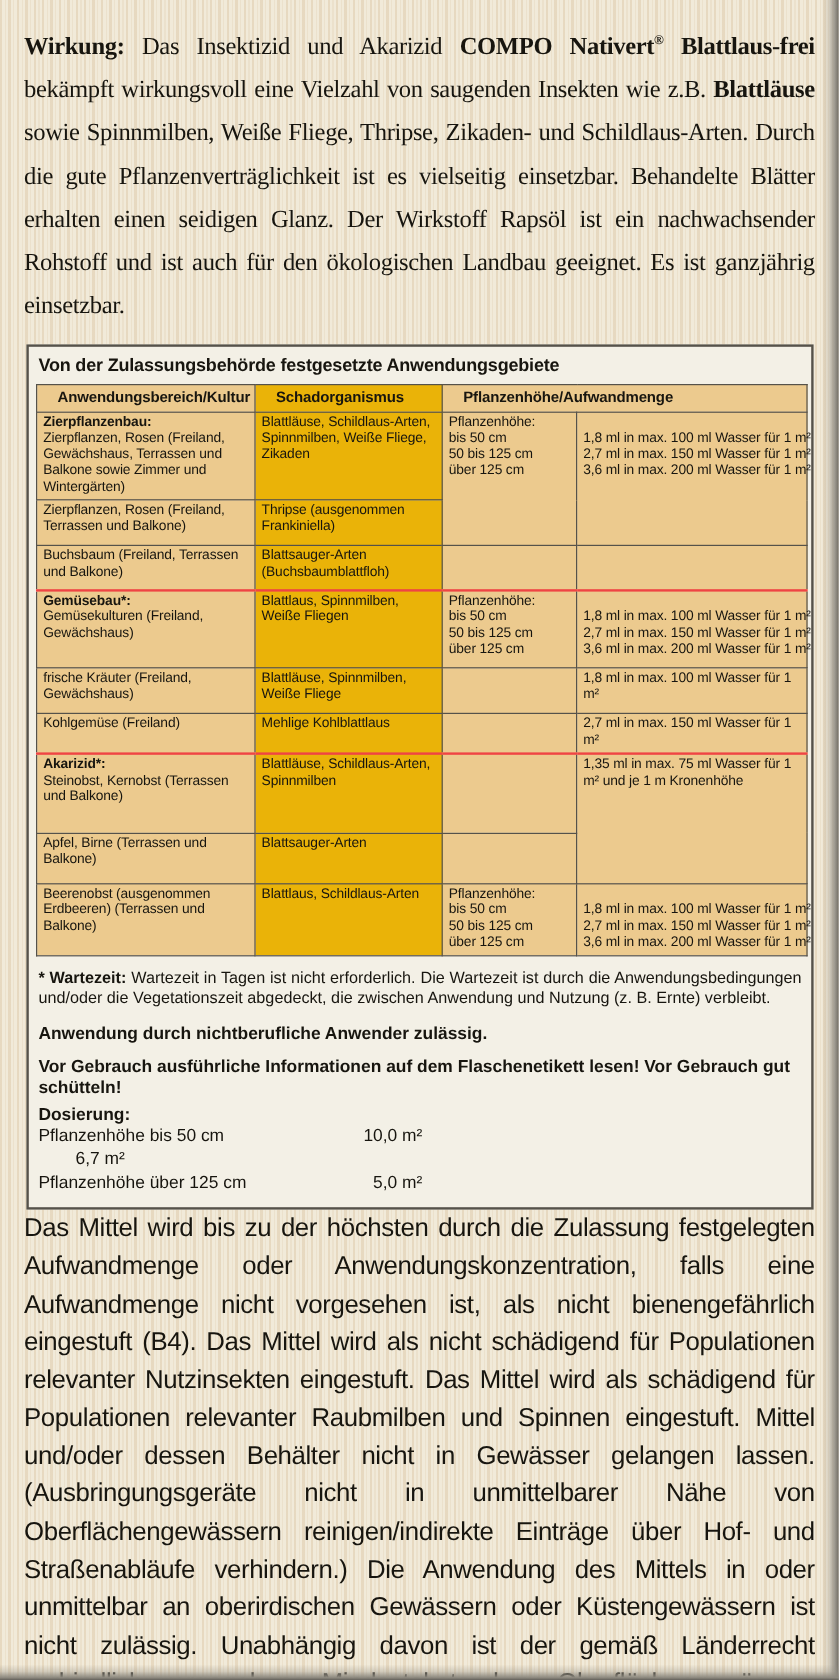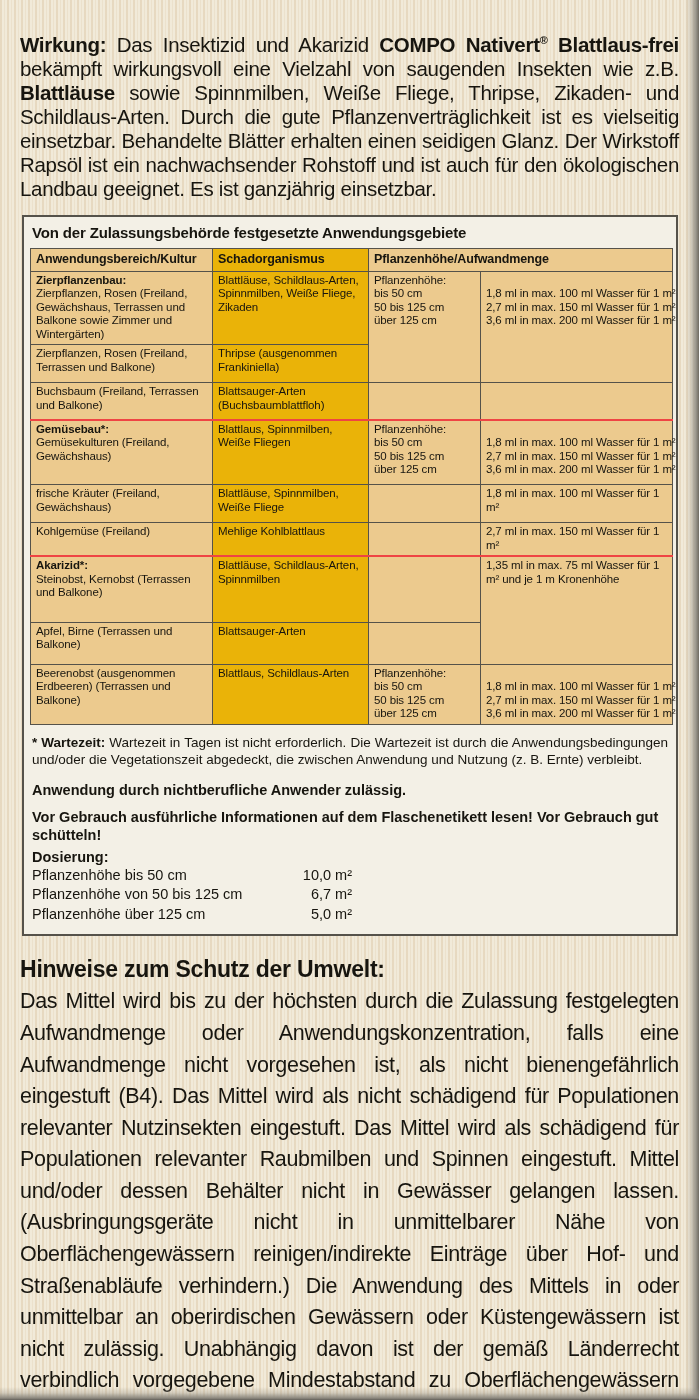--- a/index.html
+++ b/index.html
@@ -12,33 +12,33 @@
     background-image:repeating-linear-gradient(90deg,
       rgba(214,189,152,0.38) 0 2px, rgba(255,255,255,0) 2px 4px,
       rgba(214,189,152,0.20) 4px 5px, rgba(255,255,255,0) 5px 7px);
   }
   .edge-right{position:absolute;top:0;right:0;width:14px;height:100%;
     background:linear-gradient(90deg, rgba(0,0,0,0) 0%, rgba(140,135,125,0.25) 40%, #a09c92 75%, #6f6b62 100%);}
   .edge-bottom{position:absolute;bottom:0;left:0;width:100%;height:13px;
     background:linear-gradient(180deg, rgba(0,0,0,0) 0%, rgba(150,145,134,0.35) 45%, #8d897f 85%, #63605a 100%);}
   .content{position:relative;padding:14px 20px 0 20px;}
 
-  .wirkung{font-size:20.5px;line-height:24px;text-align:justify;margin:14px 0 0 0;letter-spacing:-0.015em;}
+  .wirkung{font-size:20.5px;line-height:36px;text-align:justify;margin:2px 0 0 0;letter-spacing:-0.015em;font-family:Liberation Serif, serif;}
   .b{font-weight:bold;}
   sup.reg{font-size:11px;}
 
   .panel{box-sizing:border-box;width:656px;margin:14px 0 0 2px;background:#f3f0e6;
     border:2px solid #55524a;padding:5px 6px 10px 6px;}
   .panel-title{font-size:15px;font-weight:bold;margin:2px 0 7px 2px;letter-spacing:-0.01em;}
 
   table.uses{width:642px;border-collapse:collapse;table-layout:fixed;font-size:11.5px;line-height:13.5px;letter-spacing:-0.01em;}
   table.uses col.c1{width:182px;} table.uses col.c2{width:156px;}
   table.uses col.c3{width:112px;} table.uses col.c4{width:192px;}
   table.uses th, table.uses td{border:1px solid #55524a;padding:2px 5px 3px 5px;vertical-align:top;text-align:left;}
-  table.uses th{font-size:12.5px;font-weight:bold;padding:4px 5px;}
+  table.uses th{font-size:12.5px;font-weight:bold;padding:4px 17px;}
   .tan{background:#ecca8e;} .white{background:#eab308;}
   tr.group td{border-top:2px solid #ef4444;}
   td.vmid{vertical-align:middle;}
   .pad-line{height:13.5px;}
   .line{white-space:nowrap;}
 
   .footnote{font-size:13.5px;line-height:17.5px;margin:9px 2px 0 2px;text-align:justify;}
   .boldline{font-size:14.5px;font-weight:bold;margin:12px 2px 0 2px;line-height:18px;}
   .boldline.tight{margin-top:9px;}
   .dos-row{display:flex;font-size:14.5px;line-height:19.5px;margin:0 2px;}
@@ -160,28 +160,26 @@
 
       <p class="boldline">Anwendung durch nichtberufliche Anwender zulässig.</p>
       <p class="boldline tight">Vor Gebrauch ausführliche Informationen auf dem Flaschenetikett lesen! Vor Gebrauch gut schütteln!</p>
       <p class="boldline tight" style="margin-top:4px;">Dosierung:</p>
 
       <div class="dos-row">
         <span class="lbl">Pflanzenhöhe bis 50 cm</span>
         <span class="val">10,0 m²</span>
       </div>
       <div class="dos-row">
-        <span class="lbl">Pflanzenhöhe von 50 bis 125 cm</span>
         <span class="val">6,7 m²</span>
       </div>
       <div class="dos-row">
         <span class="lbl">Pflanzenhöhe über 125 cm</span>
         <span class="val">5,0 m²</span>
       </div>
     </div>
 
-    <div class="umwelt-h">Hinweise zum Schutz der Umwelt:</div>
     <p class="umwelt">Das Mittel wird bis zu der höchsten durch die Zulassung festgelegten Aufwandmenge oder Anwendungskonzentration, falls eine Aufwandmenge nicht vorgesehen ist, als nicht bienengefährlich eingestuft (B4). Das Mittel wird als nicht schädigend für Populationen relevanter Nutzinsekten eingestuft. Das Mittel wird als schädigend für Populationen relevanter Raubmilben und Spinnen eingestuft. Mittel und/oder dessen Behälter nicht in Gewässer gelangen lassen. (Ausbringungsgeräte nicht in unmittelbarer Nähe von Oberflächengewässern reinigen/indirekte Einträge über Hof- und Straßenabläufe verhindern.) Die Anwendung des Mittels in oder unmittelbar an oberirdischen Gewässern oder Küstengewässern ist nicht zulässig. Unabhängig davon ist der gemäß Länderrecht verbindlich vorgegebene Mindestabstand zu Oberflächengewässern einzuhalten. Zuwiderhandlungen können mit einem Bußgeld bis zu einer Höhe von 50.000 Euro geahndet werden.</p>
 
   </div>
   <div class="edge-right"></div>
   <div class="edge-bottom"></div>
 </div>
 
 </body></html>

